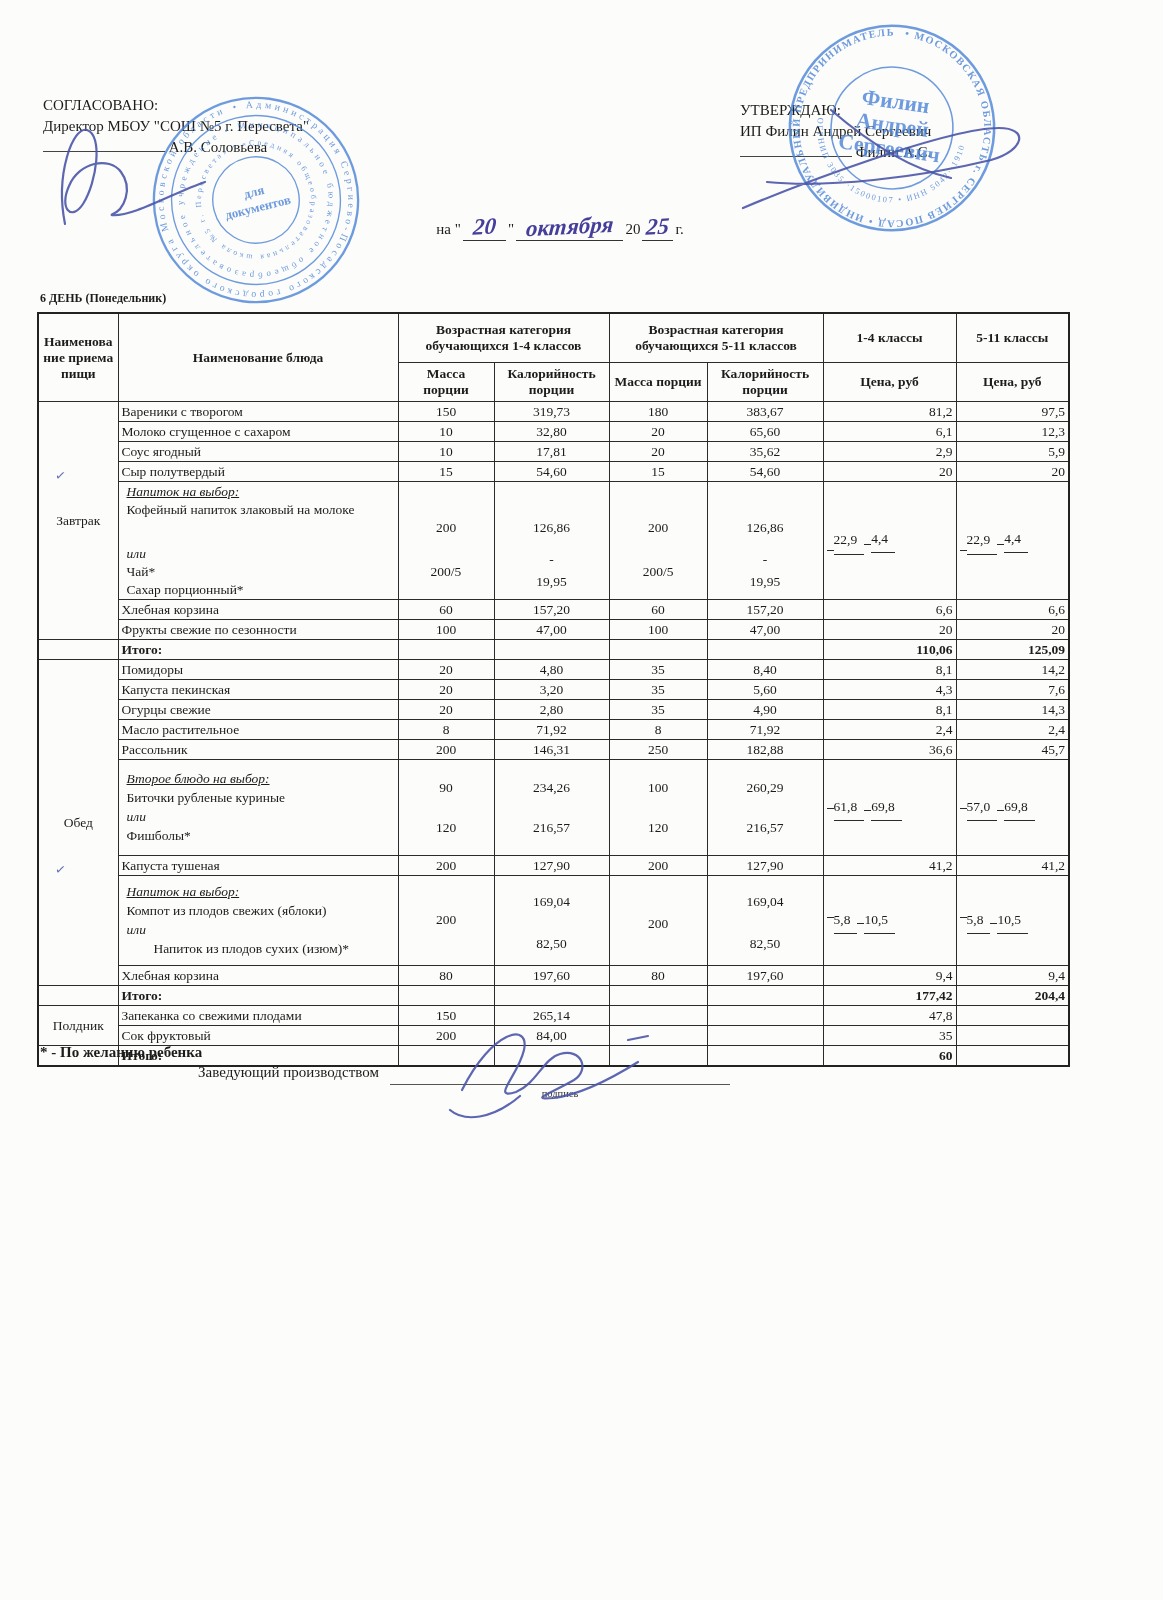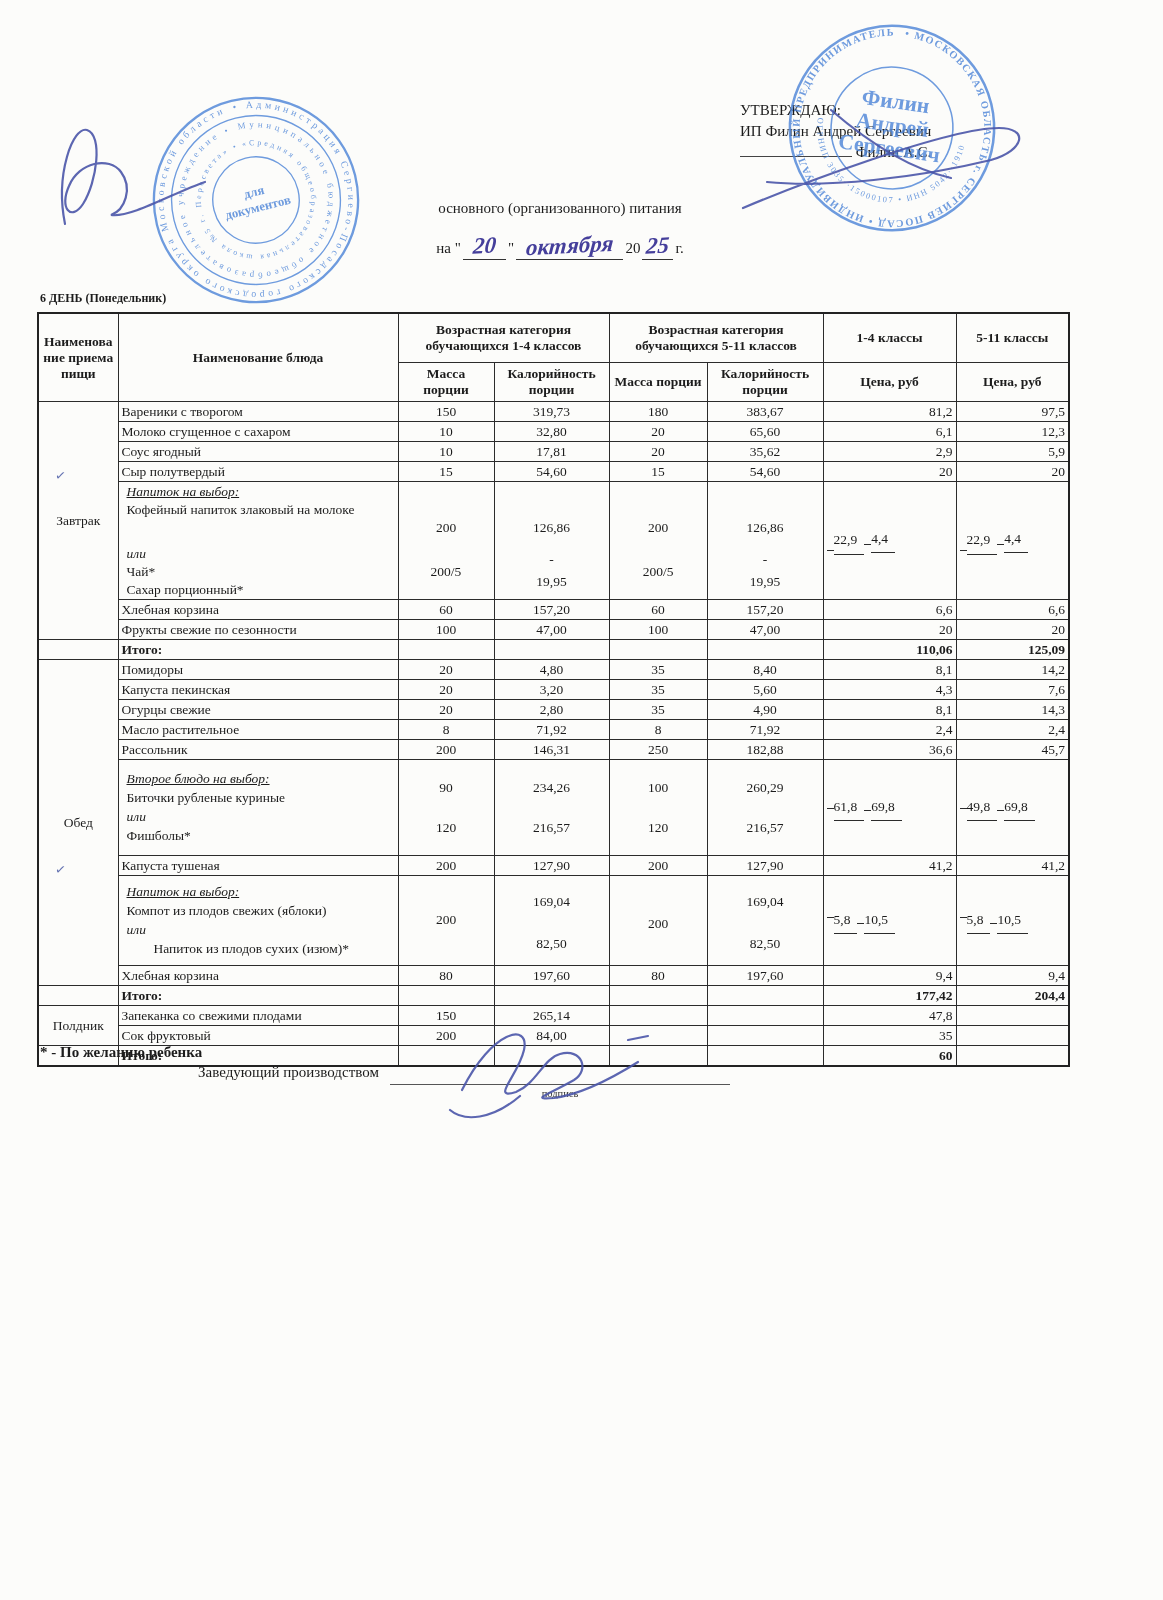--- a/index.html
+++ b/index.html
@@ -49,20 +49,28 @@
   .footnote{font-size:15px;font-weight:bold;}
   .footer-label{font-size:15px;}
   .footer-line{border-bottom:1.5px solid #555;}
   .footer-caption{font-size:10.5px;text-align:center;color:#333;}
 </style>
 </head>
 <body>
 
 <div class="page">
 
+  <div class="abs appr" style="left:43px;top:95px;">
+    <div>СОГЛАСОВАНО:</div>
+    <div>Директор МБОУ "СОШ №5 г. Пересвета"</div>
+    <div>
+      <span class="sigline" style="width:122px;"></span>
+      <span>А.В. Соловьева</span>
+    </div>
+  </div>
 
   <svg class="abs stamp" style="left:148px;top:92px;transform:rotate(-14deg);" width="216" height="216" viewBox="0 0 220 220">
     <defs>
       <path id="sl1" d="M110,16 a94,94 0 1,1 -0.2,0"></path>
       <path id="sl2" d="M110,36 a74,74 0 1,1 -0.2,0"></path>
       <path id="sl3" d="M110,54 a56,56 0 1,1 -0.2,0"></path>
     </defs>
     <circle cx="110" cy="110" r="104" fill="none" stroke="#4f86d8" stroke-width="2.4"></circle>
     <circle cx="110" cy="110" r="86" fill="none" stroke="#4f86d8" stroke-width="1.4"></circle>
     <circle cx="110" cy="110" r="44" fill="none" stroke="#4f86d8" stroke-width="1.4"></circle>
@@ -99,21 +107,20 @@
     <text x="112" y="116" font-size="22" text-anchor="middle" font-weight="bold">Андрей</text>
     <text x="112" y="140" font-size="22" text-anchor="middle" font-weight="bold">Сергеевич</text>
   </svg>
 
   <svg class="abs ink" style="left:735px;top:88px;" width="310" height="135" viewBox="0 0 310 135">
     <path d="M8,120 C60,98 212,40 264,40 C294,40 290,62 256,72 C182,90 92,100 32,94"></path>
     <path d="M96,22 C140,60 180,82 216,90"></path>
   </svg>
 
   <div class="abs title-block" style="left:320px;top:198px;width:480px;">
-    <div class="doc-subtitle">основного (организованного) питания</div>
     <div class="date-row">
       <span>на "</span>
       <span class="useg"><span class="hw">20</span></span>
       <span>"</span>
       <span class="useg"><span class="hw">октября</span></span>
       <span>20</span>
       <span class="useg" style="padding:0 4px;"><span class="hw">25</span></span>
       <span>г.</span>
     </div>
   </div>
@@ -347,21 +354,21 @@
             <div style="height:14px;"></div>
             <div style="height:26px;">61,8</div>
             <div style="height:16px;"></div>
             <div style="height:26px;">69,8</div>
             <div style="height:14px;"></div>
           </div>
         </td>
         <td class="pstack">
           <div class="stack">
             <div style="height:14px;"></div>
-            <div style="height:26px;">49,8</div>
+            <div style="height:26px;">57,0</div>
             <div style="height:16px;"></div>
             <div style="height:26px;">69,8</div>
             <div style="height:14px;"></div>
           </div>
         </td>
       </tr>
       <tr>
         <td class="dish">Капуста тушеная</td>
         <td class="num">200</td>
         <td class="num">127,90</td>

